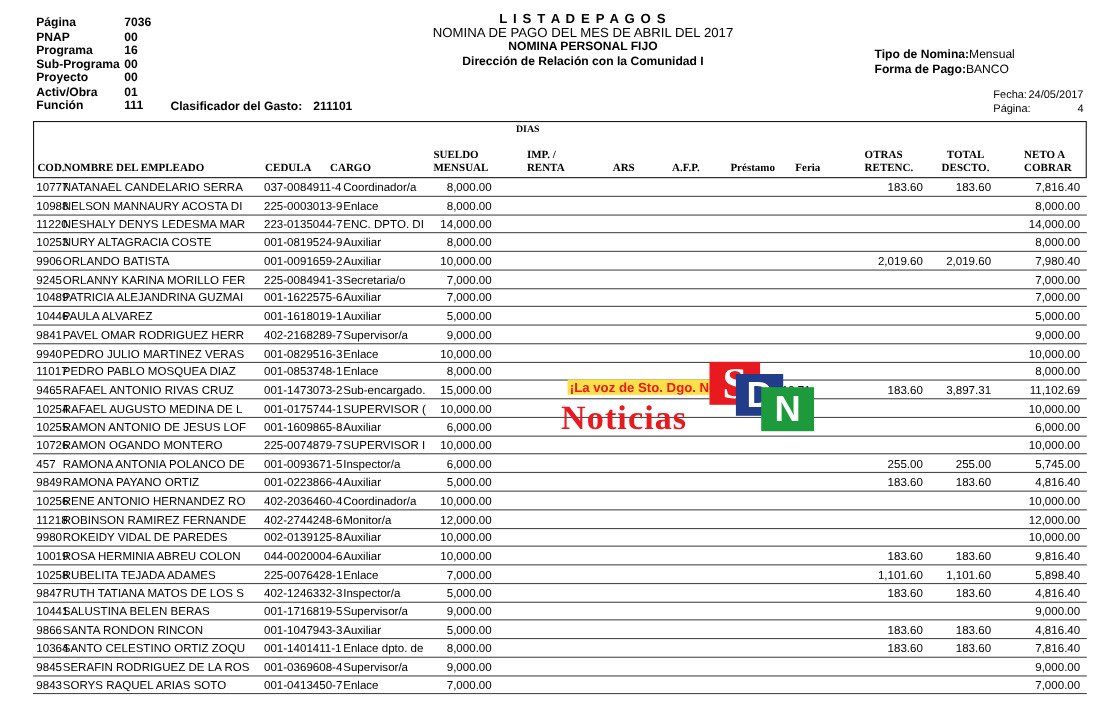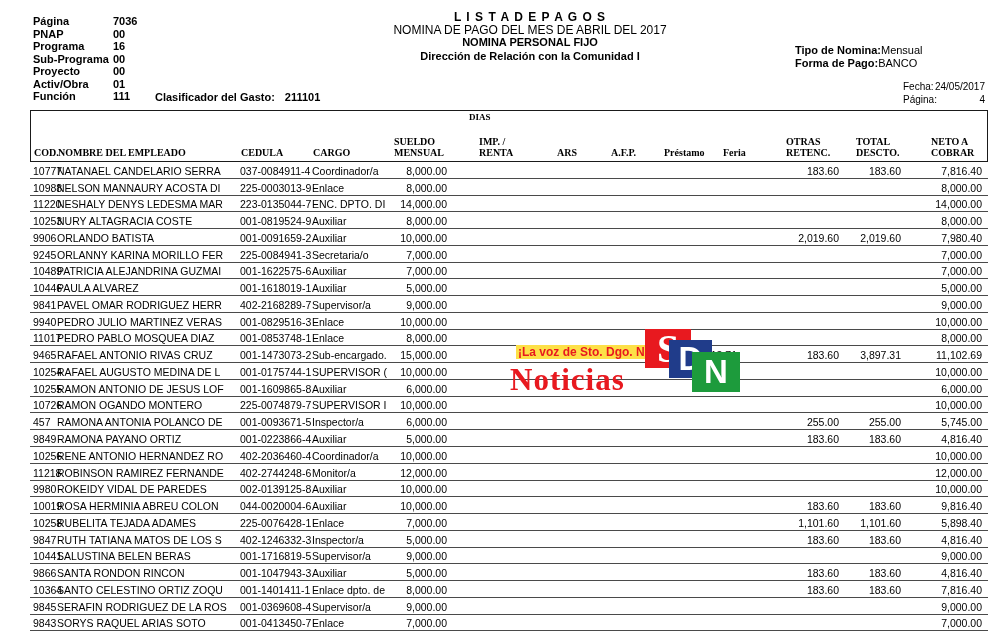--- a/index.html
+++ b/index.html
@@ -27,23 +27,23 @@
   #info-block{left:795px;top:44px;width:190px;font-size:11px;}
   #info-block .irow{display:flex;justify-content:flex-start;height:13px;}
   #info-block .ilabel{font-weight:bold;}
   #fecha-block{left:903px;top:81px;width:82px;font-size:10px;font-weight:normal;}
   #fecha-block .irow{display:flex;justify-content:space-between;height:12.5px;}
 
   
   #thead{left:30px;top:110px;width:958px;height:52px;border:1px solid #1a1a1a;box-sizing:border-box;}
   .hcell{position:absolute;bottom:3px;font-family:"Liberation Serif",serif;font-weight:bold;
          font-size:10px;line-height:10.5px;white-space:pre;}
-  .h-cod{left:3px;}   .h-nombre{left:27px;} .h-cedula{left:210px;} .h-cargo{left:282px;}
+  .h-cod{left:3px;}   .h-nombre{left:27px;} .h-cedula{left:210px;} .h-cargo{left:269px;}
   .h-sueldo{left:363px;} .h-imp{left:448px;} .h-ars{left:526px;} .h-afp{left:580px;}
-  .h-prestamo{left:633px;} .h-feria{left:692px;} .h-otras{left:755px;} .h-total{left:825px;}
+  .h-prestamo{left:633px;} .h-feria{left:692px;} .h-otras{left:755px;} .h-total{left:825px;text-align:center;}
   .h-neto{left:900px;}
   .h-dias{left:438px;top:1px;bottom:auto;width:10px;word-break:break-all;
           font-size:9px;line-height:11.4px;}
 
   
   #rows{position:absolute;left:30px;top:162px;width:958px;}
   .trow{position:relative;height:15.78px;border-bottom:1px solid #4a4a4a;box-sizing:content-box;}
   .rcell{position:absolute;bottom:1px;font-size:10.5px;white-space:nowrap;}
   .rc-cod{left:3px;text-align:center;} .rc-nombre{left:27px;} .rc-cedula{left:210px;} .rc-cargo{left:282px;}
   .rc-sueldo{right:541px;} .rc-prestamo{right:251px;} .rc-otras{right:149px;}

